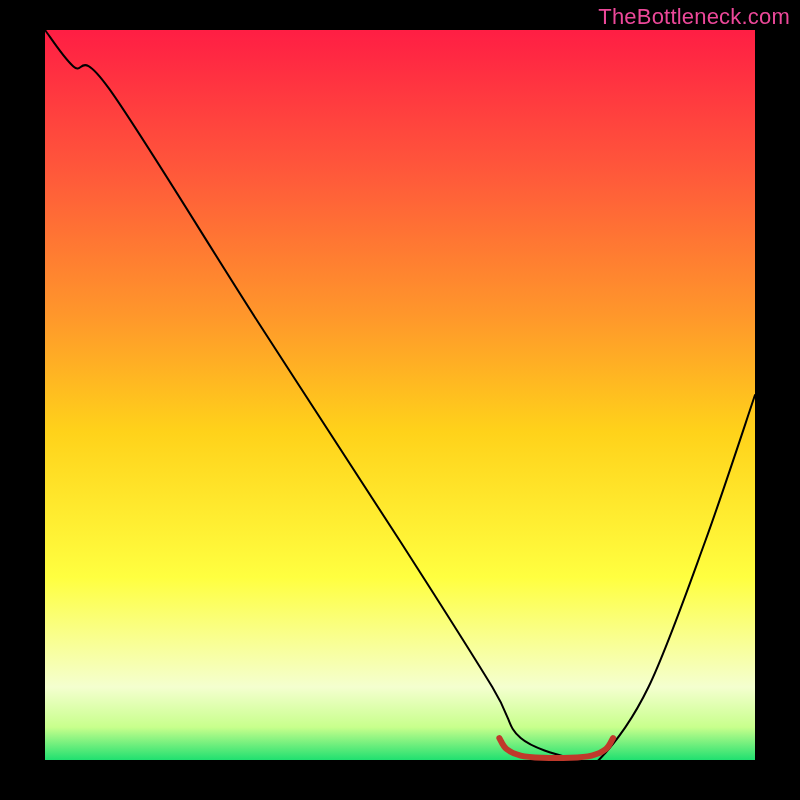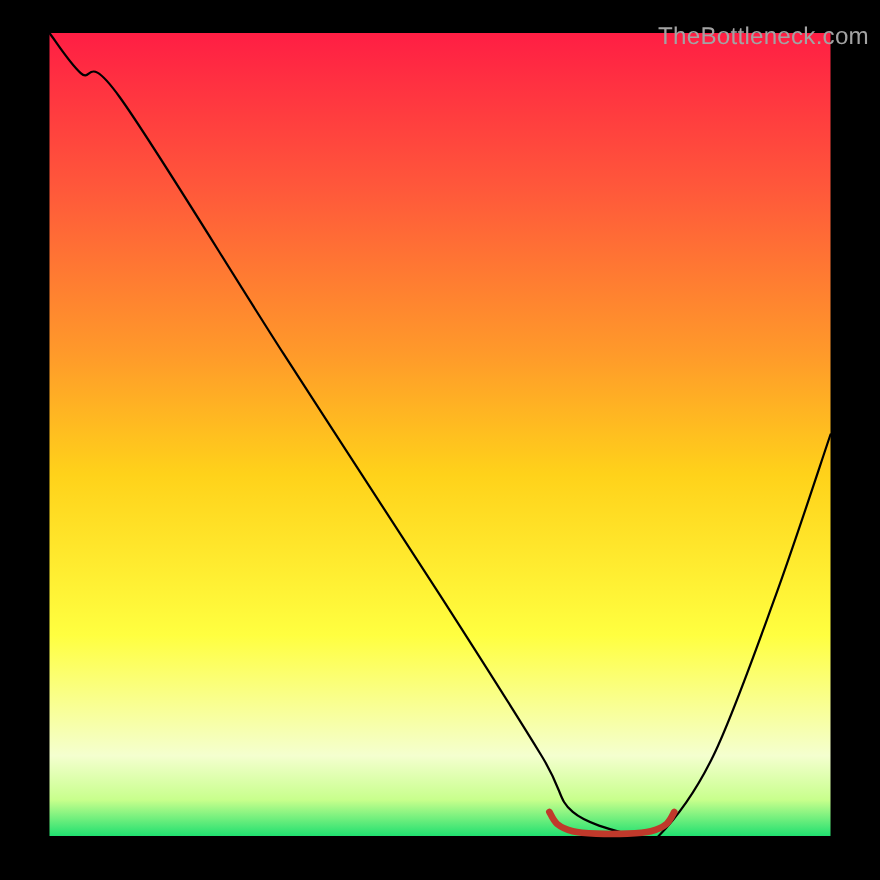--- a/index.html
+++ b/index.html
@@ -11,25 +11,25 @@
     overflow: hidden;
   }
   .frame {
     position: relative;
     width: 800px;
     height: 800px;
     background: #000;
   }
   .watermark {
     position: absolute;
-    top: 20px;
+    top: 4px;
     right: 10px;
     font-family: Arial, Helvetica, sans-serif;
     font-size: 22px;
-    color: #a3a3a3;
+    color: #ec4899;
     font-weight: 500;
     letter-spacing: 0.2px;
   }
   svg {
     position: absolute;
     top: 0;
     left: 0;
   }
 </style>
 </head>

